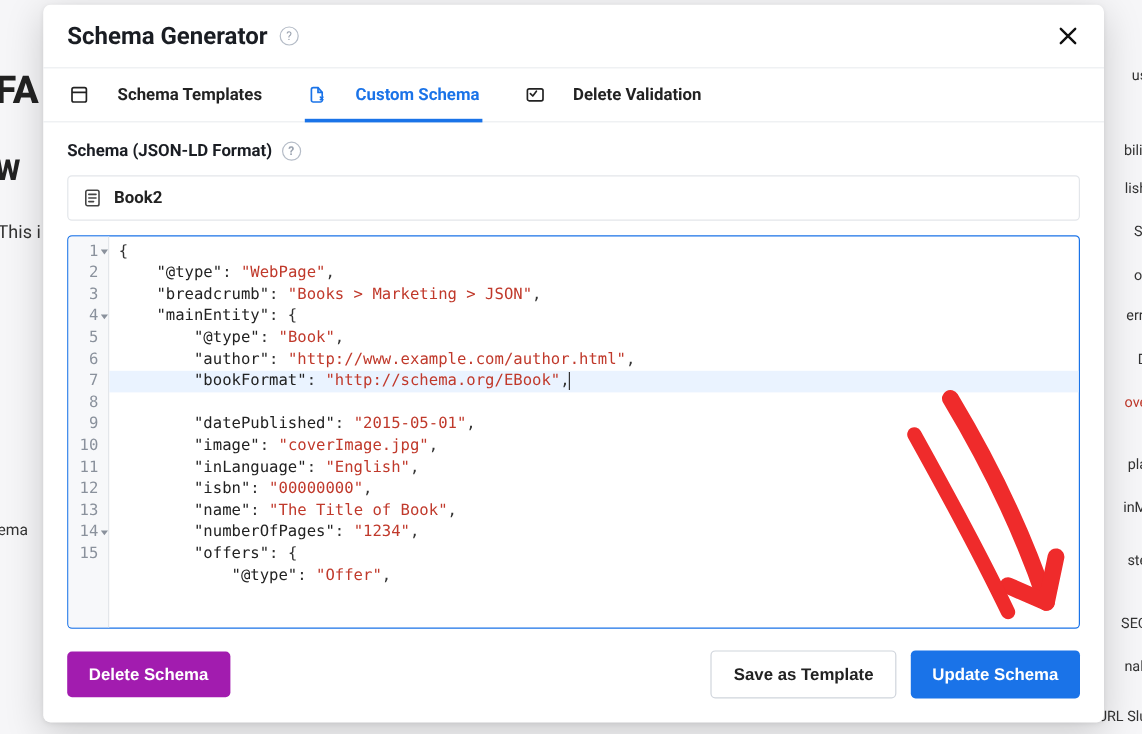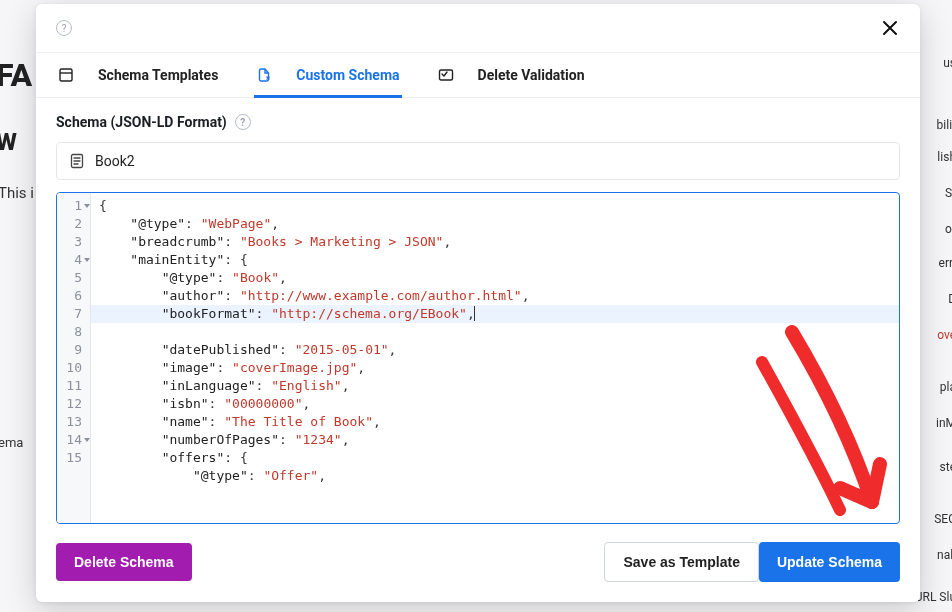--- a/index.html
+++ b/index.html
@@ -44,21 +44,21 @@
   .tab.active { color: #1a73e8; border-bottom-color: #1a73e8; text-align: right; }
   .tab .ticn { width: 16px; height: 16px; display: inline-flex; }
 
   .body {
     flex: 1; padding: 16px 20px 0 20px; display: flex; flex-direction: column; min-height: 0;
   }
   .section-label { display: flex; align-items: flex-start; gap: 8px; font-size: 14px; font-weight: 700; color: #1a1d23; margin-bottom: 12px; }
 
   .name-field {
     border: 1px solid #e3e6ea; border-radius: 4px; padding: 10px 12px;
-    display: flex; align-items: center; gap: 10px; font-size: 14px; color: #222; margin-bottom: 12px;
+    display: flex; align-items: center; gap: 10px; font-size: 14px; color: #222; margin-bottom: 12px; font-weight: bold;
   }
   .name-field .nicn { width: 16px; height: 16px; color: #444; }
 
   .editor {
     border: 1px solid #1a73e8; border-radius: 4px; flex: 1; min-height: 0;
     display: flex; font-family: ui-monospace, SFMono-Regular, Menlo, Consolas, monospace;
     font-size: 13px; line-height: 18px; overflow: hidden;
   }
   .gutter {
     background: #f7f8fa; border-right: 1px solid #e3e6ea;
@@ -79,21 +79,21 @@
   .s { color: #c0392b; }
   .caret { border-right: 1px solid #333; margin-left: -1px; }
 
   .footer {
     padding: 18px 20px 20px; display: flex; justify-content: space-between; align-items: center;
   }
   .btn { font-size: 14px; font-weight: 700; padding: 11px 18px; border-radius: 4px; cursor: pointer; border: none; }
   .btn-danger { background: #a21caf; color: #fff; }
   .btn-secondary { background: #fff; color: #222; border: 1px solid #d0d5dc; }
   .btn-primary { background: #1a73e8; color: #fff; }
-  .footer-right { display: flex; }
+  .footer-right { display: flex; gap: 12px; }
 
   
   .arrow {
     position: absolute; right: 50px; top: 322px; width: 180px; height: 220px; pointer-events: none;
   }
 </style>
 </head>
 <body>
 
 <div class="backdrop">
@@ -118,20 +118,21 @@
       <div style="top: 460px;">ste</div>
       <div style="top: 512px;">SEC</div>
       <div style="top: 548px;">nali</div>
       <div style="top: 590px;">URL Slu</div>
     </div>
 
   <div class="modal">
 
     <div class="modal-header">
       <div class="modal-title-wrap">
+        <span class="modal-title">Schema Generator</span>
         <span class="help-circle">?</span>
       </div>
       <span class="close-x">
         <svg viewBox="0 0 20 20" width="20" height="20">
             <path d="M4 4 L16 16 M16 4 L4 16" stroke="#111" stroke-width="2" stroke-linecap="round"></path>
           </svg>
       </span>
     </div>
 
     <div class="tabs" id="tabs">

